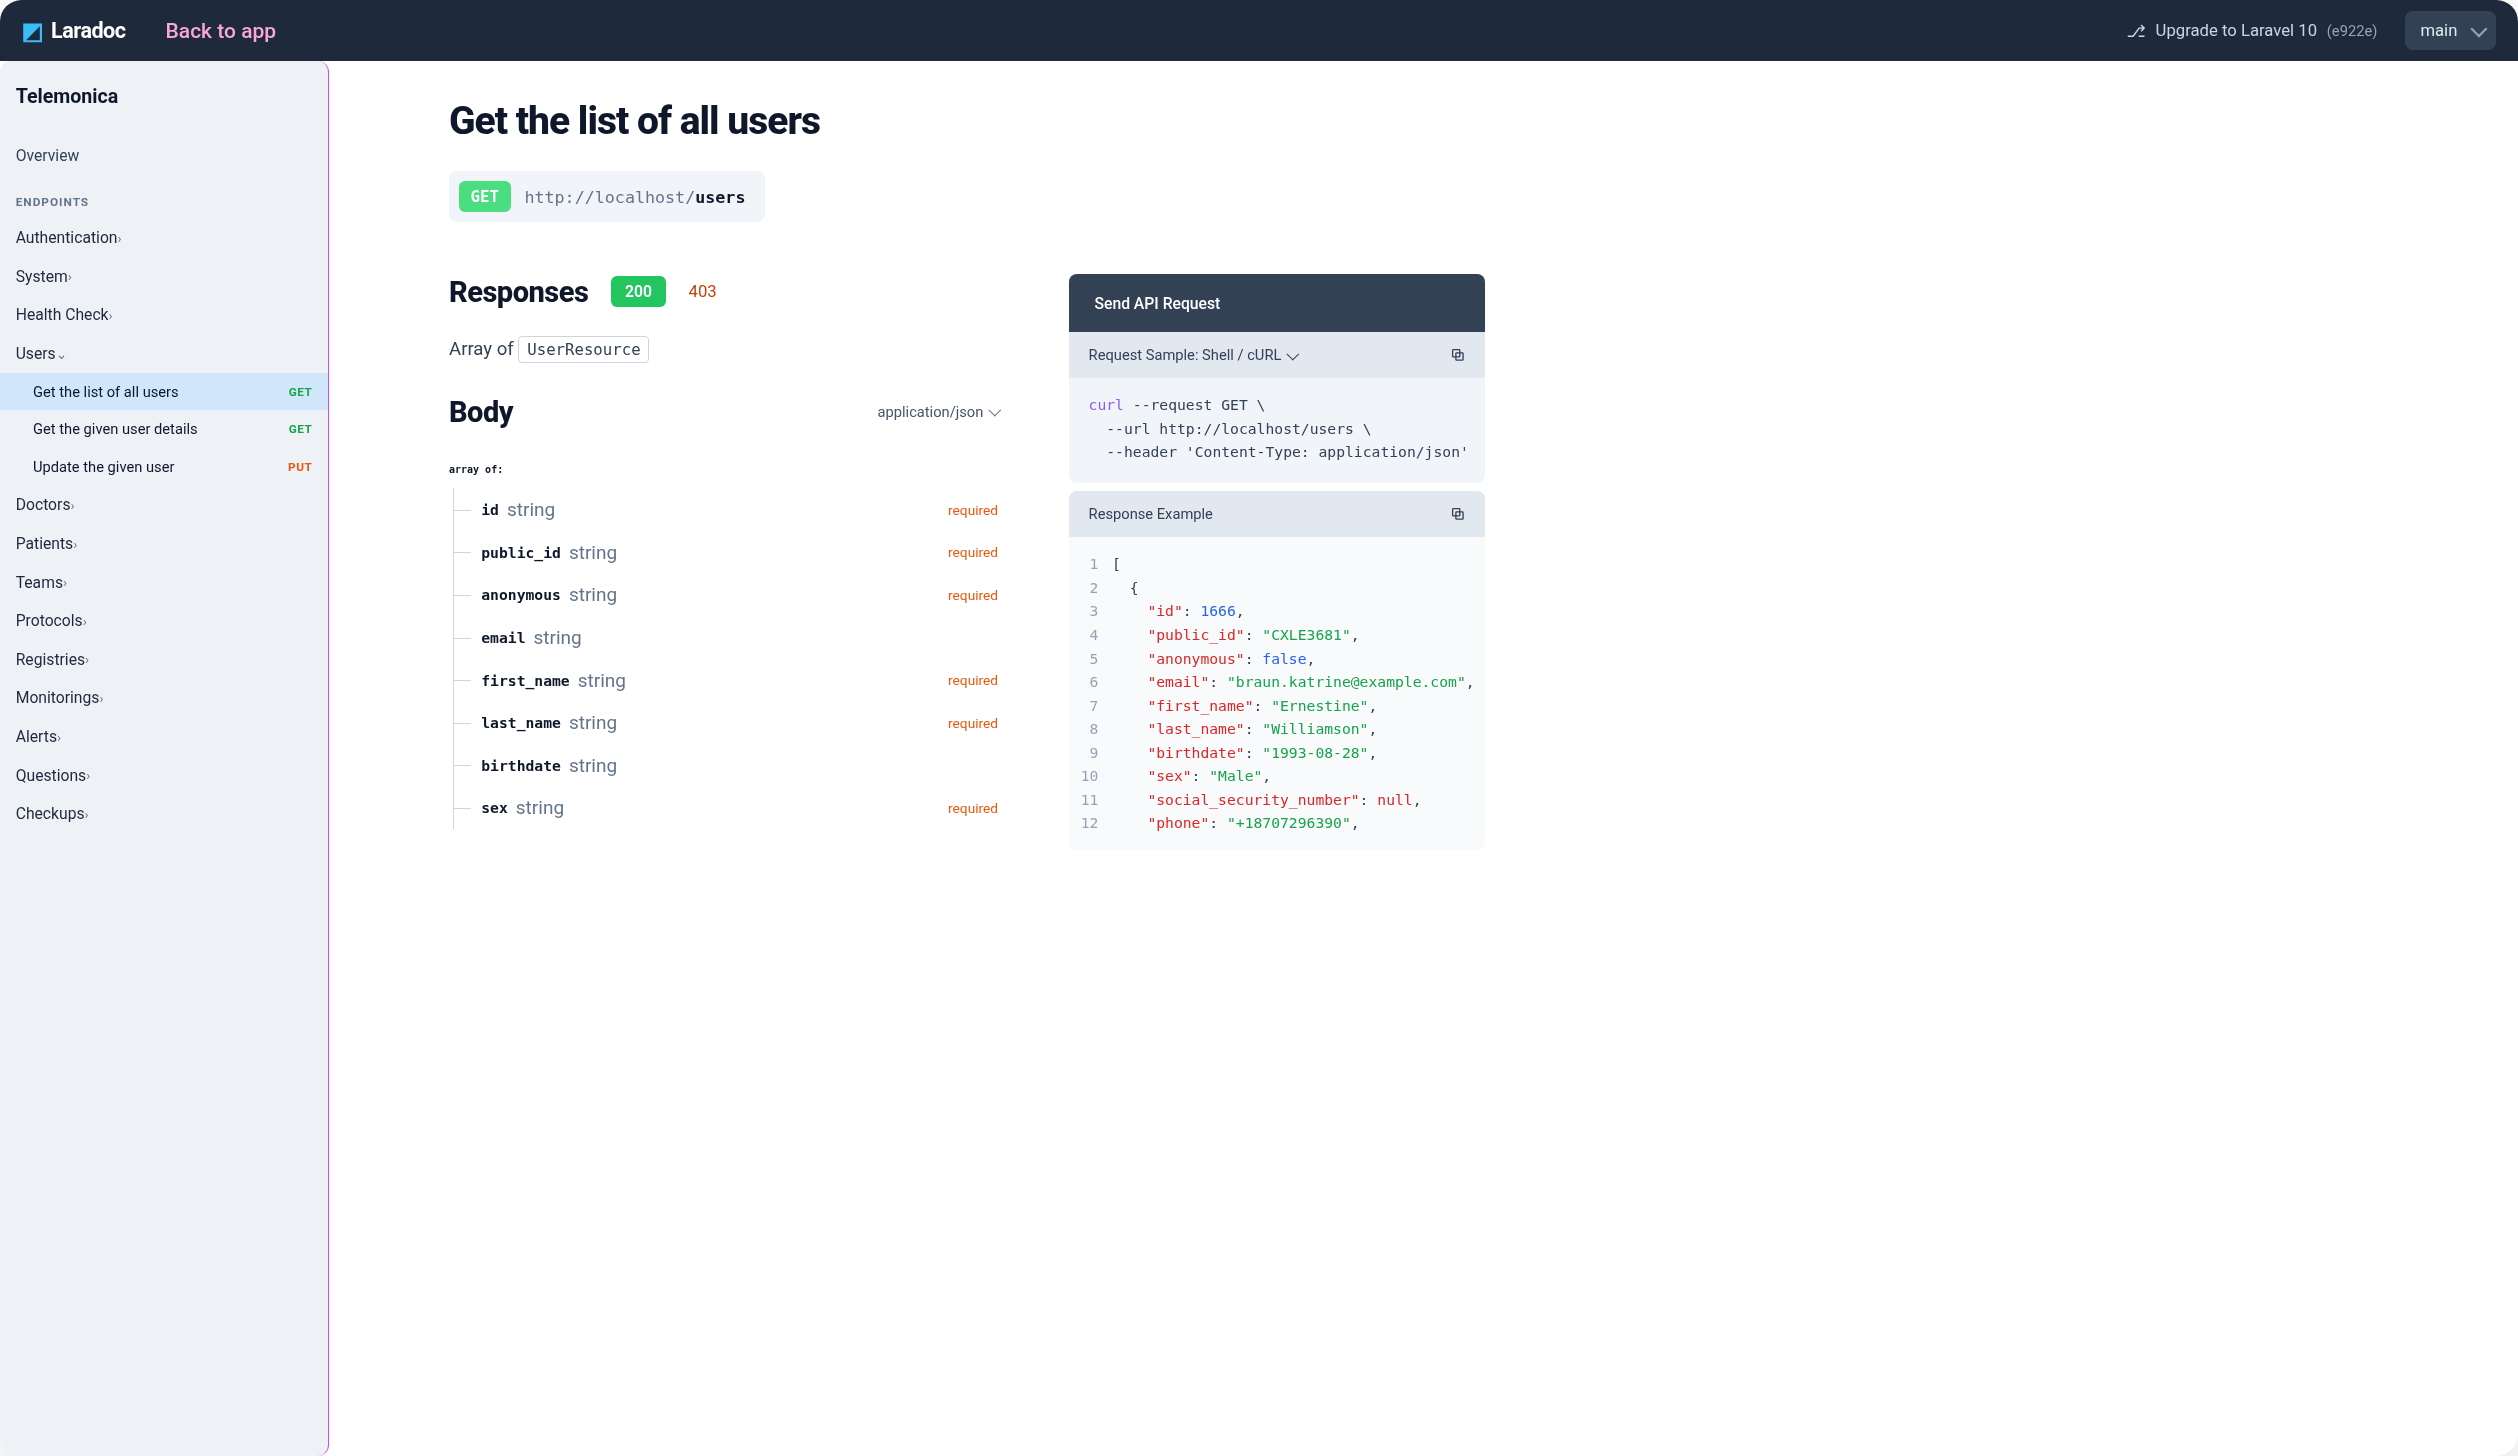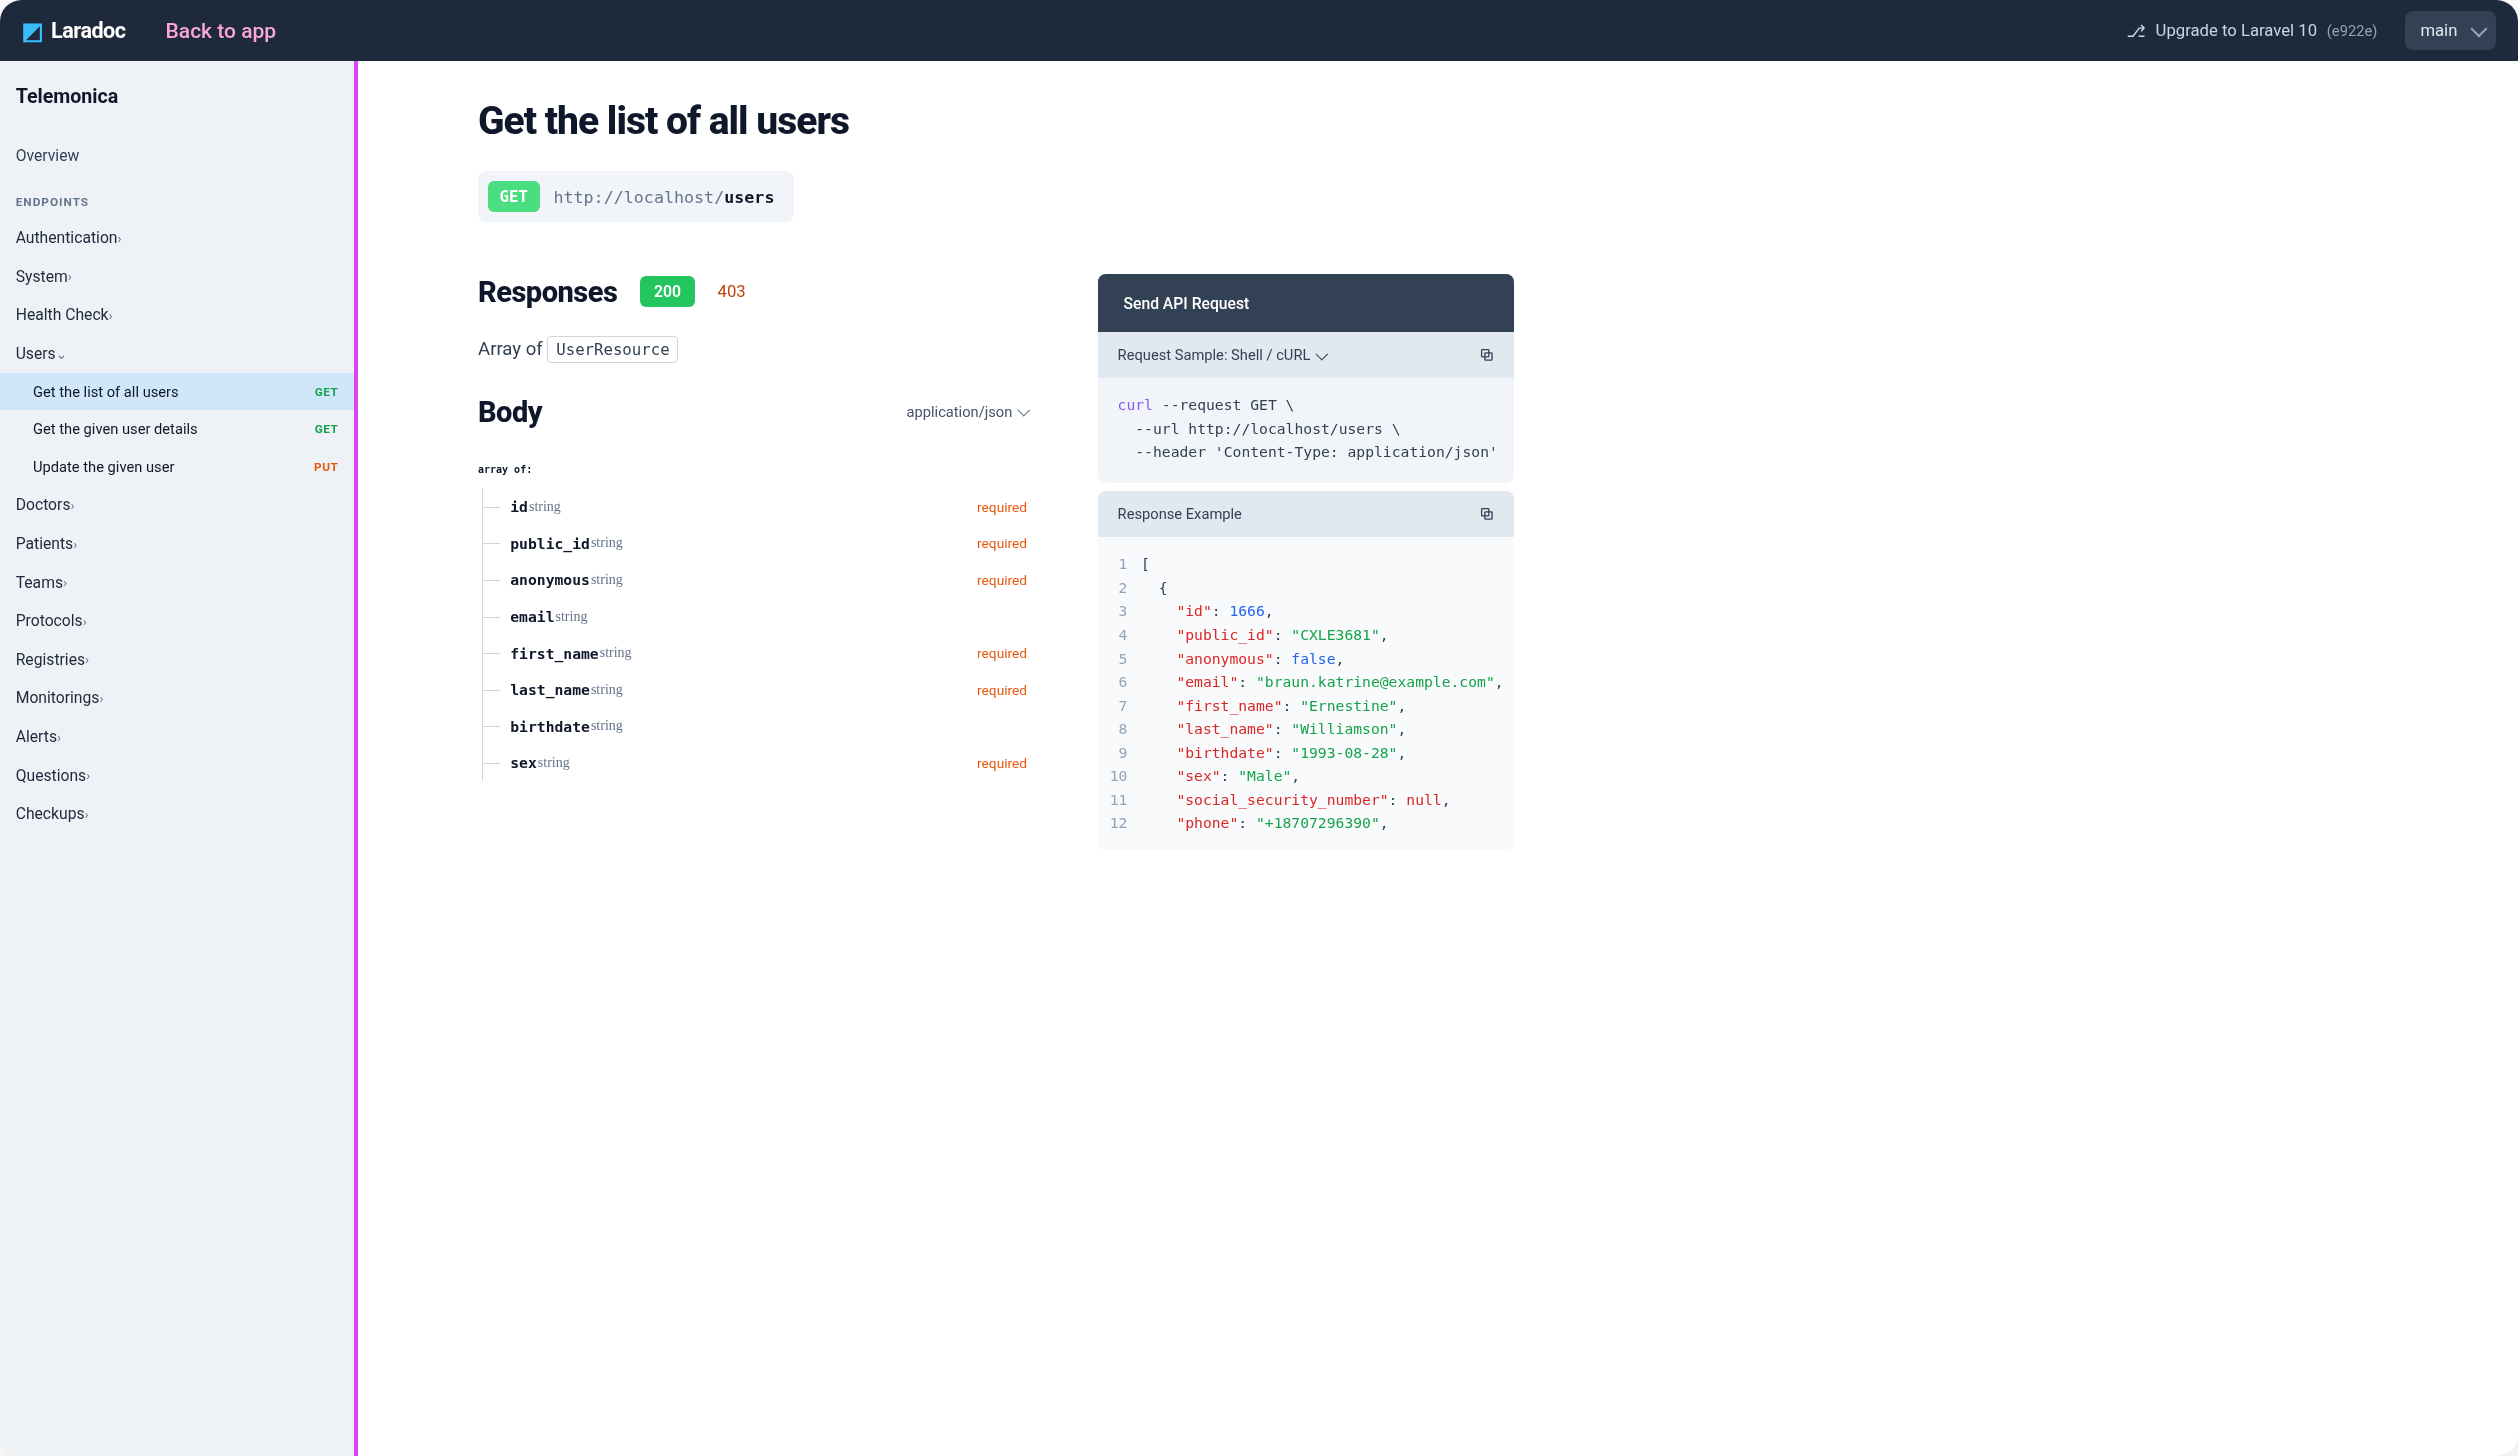--- a/index.html
+++ b/index.html
@@ -12,21 +12,21 @@
 .logo-mark { color:#38bdf8; font-size:23.5px; }
 .back-link { margin-left:40px; color:#f9a8d4; font-size:21px; font-weight:500; }
 .topbar-spacer { flex:1; }
 .upgrade { display:flex; align-items:center; gap:9.8px; color:#cbd5e1; font-size:16.7px; }
 .upgrade-hash { color:#94a3b8; font-size:14.7px; }
 .branch-select { margin-left:27.4px; background:#334155; border-radius:7.8px; height:39px; display:flex; align-items:center; padding:0 39px 0 15.7px; color:#e2e8f0; font-size:16.7px; position:relative; }
 .branch-select::after { content:""; position:absolute; right:13.7px; width:9.8px; height:9.8px; border-right:2px solid #94a3b8; border-bottom:2px solid #94a3b8; transform:rotate(45deg) translateY(-2.9px); }
 
 
 .layout { display:flex; height:calc(100vh - 61px); }
-.sidebar { width:358px; background:#eef2f7; border-right:4px solid #d946ef; padding-top:23.5px; overflow-y:auto; }
+.sidebar { width:329px; background:#eef2f7; border-right:1px solid #d946ef; padding-top:23.5px; overflow-y:auto;border-radius:11px; }
 .sb-title { font-size:19.6px; font-weight:700; padding:0 15.7px 29px 15.7px; }
 .sb-link { padding:9.8px 15.7px; font-size:15.7px; color:#334155; cursor:pointer; }
 .sb-section-label { padding:19.6px 15.7px 9.8px; font-size:11.8px; font-weight:700; letter-spacing:1px; color:#64748b; }
 .sb-item { display:flex; align-items:center; padding:9.8px 15.7px; font-size:15.7px; color:#1e293b; cursor:pointer; }
 .sb-item .chev { color:#64748b; font-size:13.7px; }
 .sb-sub { padding:9.8px 15.7px 9.8px 33px; display:flex; justify-content:space-between; align-items:center; font-size:14.7px; cursor:pointer; }
 .sb-sub.active { background:#cfe6fb; }
 .method-badge { font-size:11.8px; font-weight:700; letter-spacing:0.5px; }
 .method-get { color:#16a34a; }
 .method-put { color:#ea580c; }
@@ -49,21 +49,21 @@
 
 .body-header { display:flex; justify-content:space-between; align-items:center; margin-top:35px; }
 .content-type { font-size:14.7px; color:#475569; display:flex; align-items:center; gap:5.9px; }
 .content-type::after { content:""; width:7.8px; height:7.8px; border-right:1.5px solid #64748b; border-bottom:1.5px solid #64748b; transform:rotate(45deg) translateY(-2px); }
 
 .schema-label { margin-top:35px; font-size:10px; font-weight:600; }
 .fields { margin-top:13.7px; border-left:1px solid #d1d5db; margin-left:3.9px; }
 .field-row { display:flex; align-items:center; padding:9.8px 0; position:relative; }
 .field-row::before { content:""; position:absolute; left:0; top:50%; width:17.6px; height:1px; background:#d1d5db; }
 .field-name { padding-left:27.4px; font-weight:700; font-size:14.7px; }
-.field-type { margin-left:1px; color:#64748b; font-size:14px;font-family:Liberation Serif, serif; }
+.field-type { margin-left:8px; color:#64748b; font-size:19px; }
 .field-req { margin-left:auto; color:#ea580c; font-size:13.7px; }
 
 
 .rpanel { width:416px; padding-top:176px; }
 .send-btn { background:#334155; color:#fff; border-radius:7.8px 7.8px 0 0; padding:19.6px 25.5px; font-size:15.7px; font-weight:500; cursor:pointer; }
 .sample-head { background:#e2e8f0; padding:13.7px 19.6px; display:flex; justify-content:space-between; align-items:center; color:#334155; font-size:14.7px; }
 .sample-chev::after { content:""; display:inline-block; width:7.8px; height:7.8px; border-right:1.5px solid #334155; border-bottom:1.5px solid #334155; transform:rotate(45deg) translateY(-2px); margin-left:5.9px; }
 .copy-icon { width:15.7px; height:15.7px; cursor:pointer; }
 .code-block { background:#f1f5f9; padding:15.7px 19.6px 19.6px; font-size:14.7px; line-height:1.6; white-space:pre; overflow-x:auto; border-radius:0 0 7.8px 7.8px; }
 .tok-cmd { color:#8b5cf6; }

